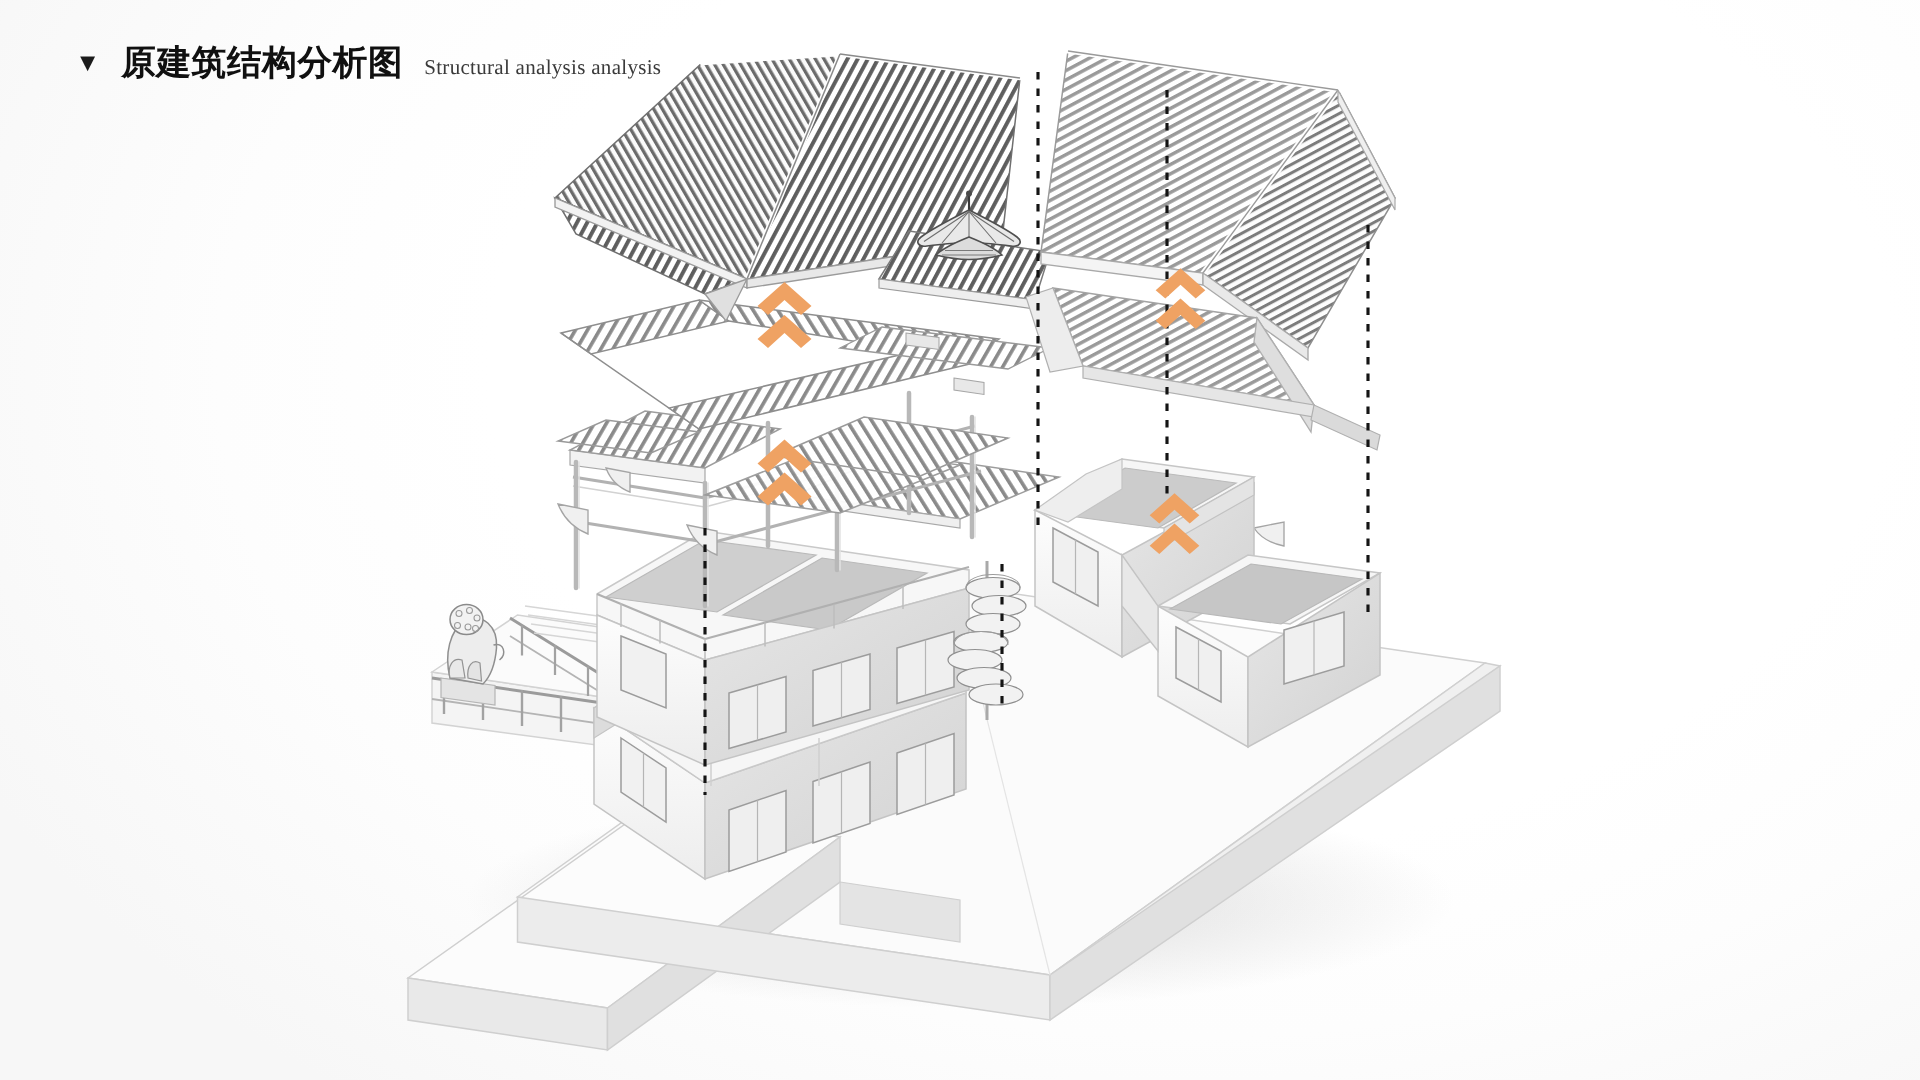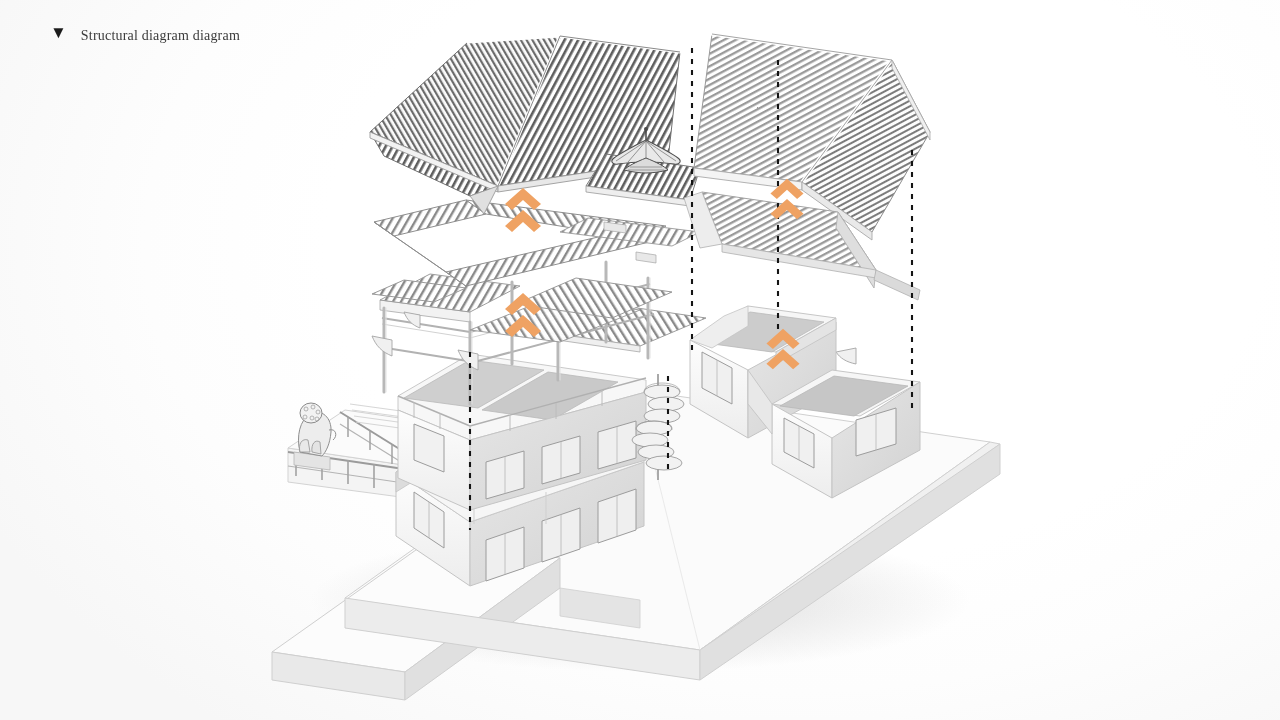--- a/index.html
+++ b/index.html
@@ -38,21 +38,22 @@
   #scene{position:absolute;left:0;top:0;width:1280px;height:720px;}
   .no-ev{pointer-events:none;}
 </style>
 </head>
 <body>
 
 <div id="stage">
 
   <div id="title-block">
     <span id="tri">▼</span>
-    <span id="title-en">Structural diagram diagram</span>
+    <span id="title-cn">原建筑结构分析图</span>
+    <span id="title-en">Structural analysis analysis</span>
   </div>
 
   <svg id="scene" viewBox="0 0 1280 720">
     <defs>
 
       <pattern id="tileA" width="6" height="6" patternUnits="userSpaceOnUse" patternTransform="rotate(28)">
         <rect width="6" height="6" fill="#ffffff"></rect>
         <rect width="2.6" height="6" fill="#5e5e5e"></rect>
       </pattern>
       <pattern id="tileB" width="5" height="5" patternUnits="userSpaceOnUse" patternTransform="rotate(-30)">

